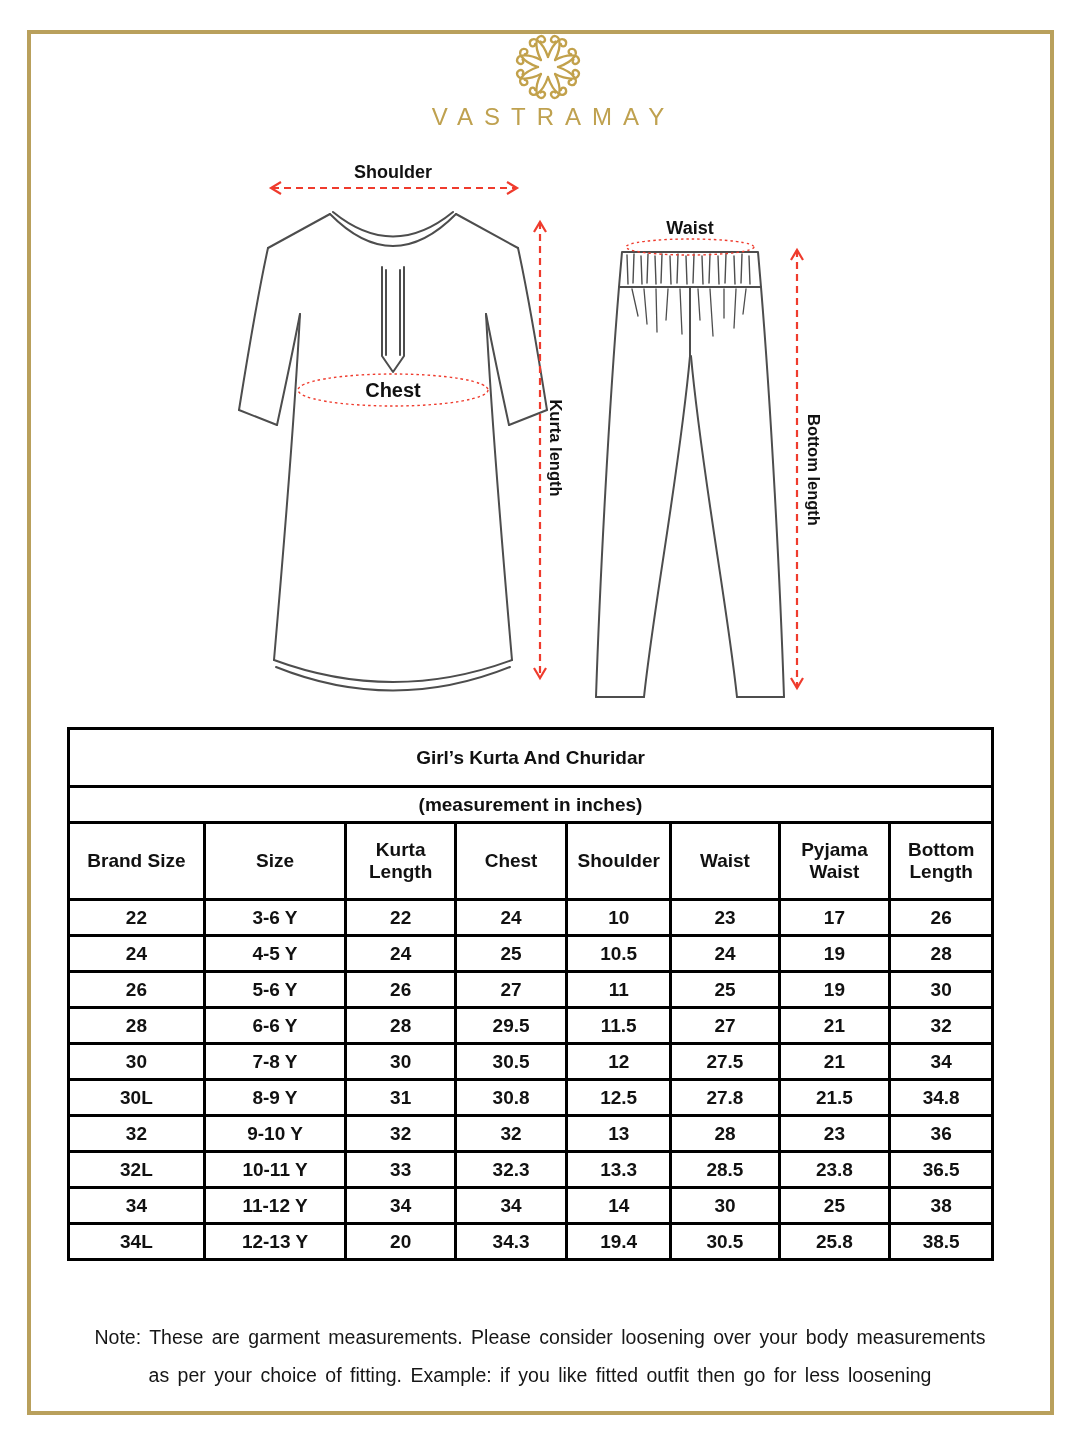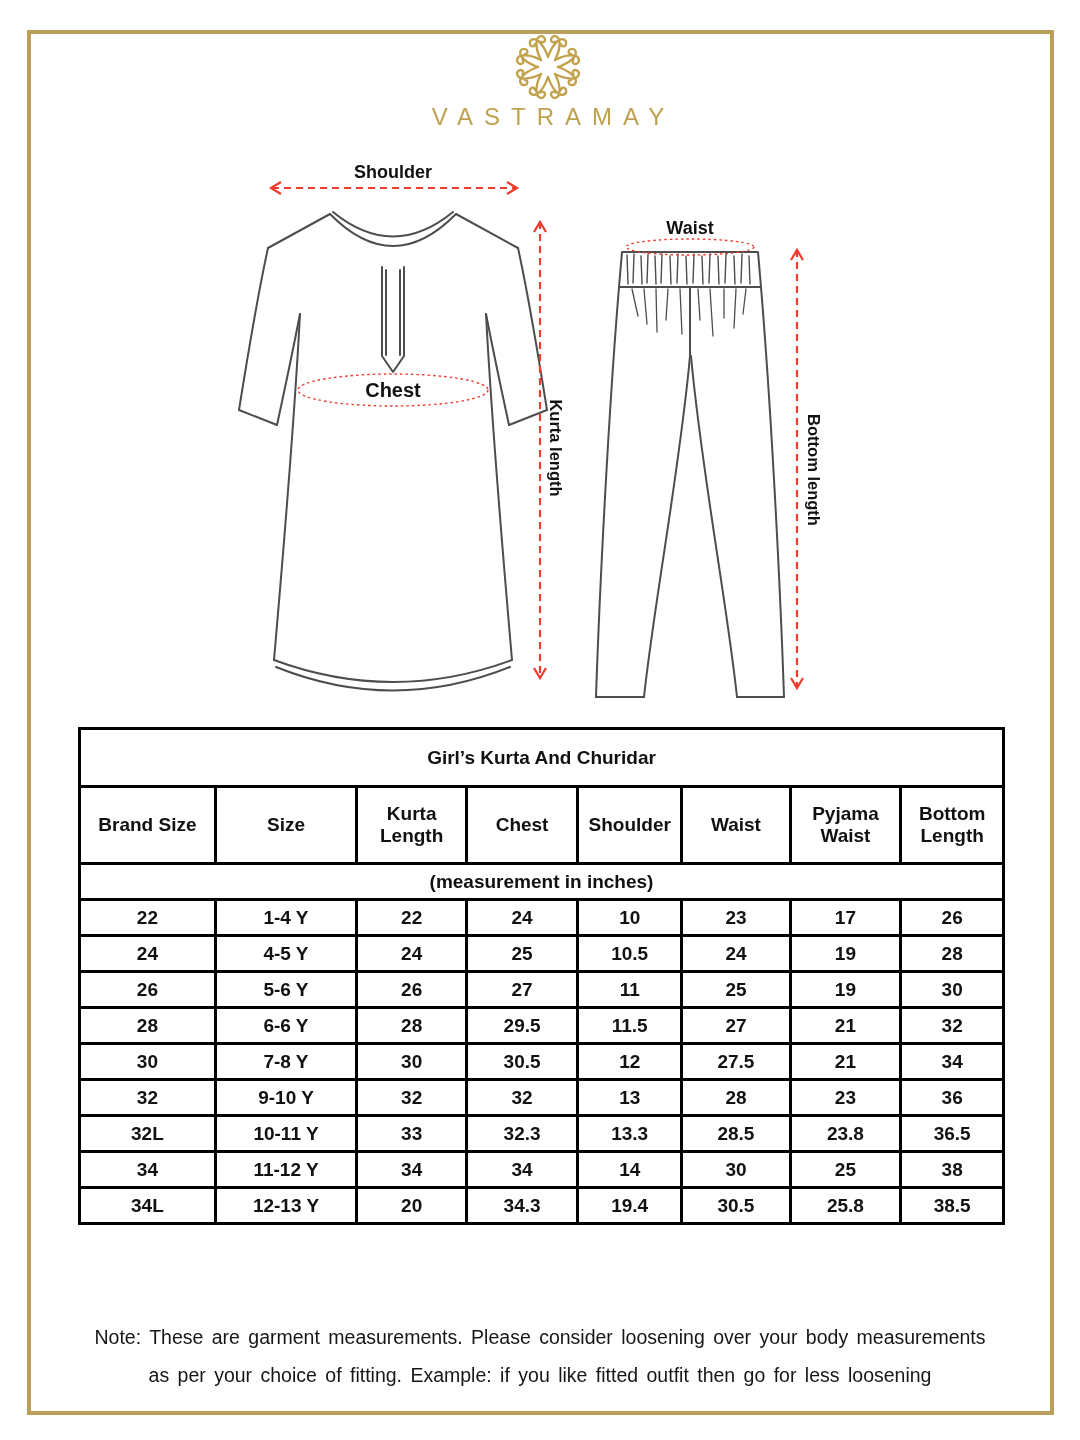--- a/index.html
+++ b/index.html
@@ -14,21 +14,21 @@
   }
   .logo{
     position:absolute;top:33px;left:0;width:1056px;
     display:flex;flex-direction:column;align-items:center;margin-left:20px;
   }
   .brand-name{
     margin-top:2px;font-size:24px;font-weight:400;color:#bfa14f;
     letter-spacing:11px;text-indent:11px;
   }
   .diagram{position:absolute;left:230px;top:148px;}
-  .size-table-wrap{position:absolute;left:78px;top:727px;width:927px;}
+  .size-table-wrap{position:absolute;left:67px;top:727px;width:927px;}
   table.size-table{
     width:100%;border-collapse:collapse;table-layout:fixed;
     border:3px solid #000;
   }
   table.size-table td,table.size-table th{
     border:3px solid #000;text-align:center;vertical-align:middle;
     font-weight:bold;font-size:19px;padding:0;
   }
   td.title-cell{height:55px;font-size:23px;border-bottom-width:5px;}
   td.subtitle-cell{height:33px;font-size:15px;font-weight:normal;border-bottom-width:4px;}
@@ -156,37 +156,37 @@
       <col style="width:11.3%">
         <col style="width:11.7%">
         <col style="width:12.0%">
         <col style="width:11.1%">
     </colgroup>
     <thead>
       <tr>
         <td class="title-cell" colspan="8">Girl’s Kurta And Churidar</td>
       </tr>
       <tr>
+        <td class="subtitle-cell" colspan="8">(measurement in inches)</td>
+      </tr>
+      <tr>
         <th class="col-head">Brand Size</th>
         <th class="col-head">Size</th>
         <th class="col-head">Kurta Length</th>
         <th class="col-head">Chest</th>
         <th class="col-head">Shoulder</th>
         <th class="col-head">Waist</th>
         <th class="col-head">Pyjama Waist</th>
         <th class="col-head">Bottom Length</th>
       </tr>
-      <tr>
-        <td class="subtitle-cell" colspan="8">(measurement in inches)</td>
-      </tr>
     </thead>
     <tbody>
         <tr>
           <td>22</td>
-          <td>1-4 Y</td>
+          <td>3-6 Y</td>
           <td>22</td>
           <td>24</td>
           <td>10</td>
           <td>23</td>
           <td>17</td>
           <td>26</td>
         </tr>
         <tr>
           <td>24</td>
           <td>4-5 Y</td>
@@ -219,20 +219,30 @@
         </tr>
         <tr>
           <td>30</td>
           <td>7-8 Y</td>
           <td>30</td>
           <td>30.5</td>
           <td>12</td>
           <td>27.5</td>
           <td>21</td>
           <td>34</td>
+        </tr>
+        <tr>
+          <td>30L</td>
+          <td>8-9 Y</td>
+          <td>31</td>
+          <td>30.8</td>
+          <td>12.5</td>
+          <td>27.8</td>
+          <td>21.5</td>
+          <td>34.8</td>
         </tr>
         <tr>
           <td>32</td>
           <td>9-10 Y</td>
           <td>32</td>
           <td>32</td>
           <td>13</td>
           <td>28</td>
           <td>23</td>
           <td>36</td>

